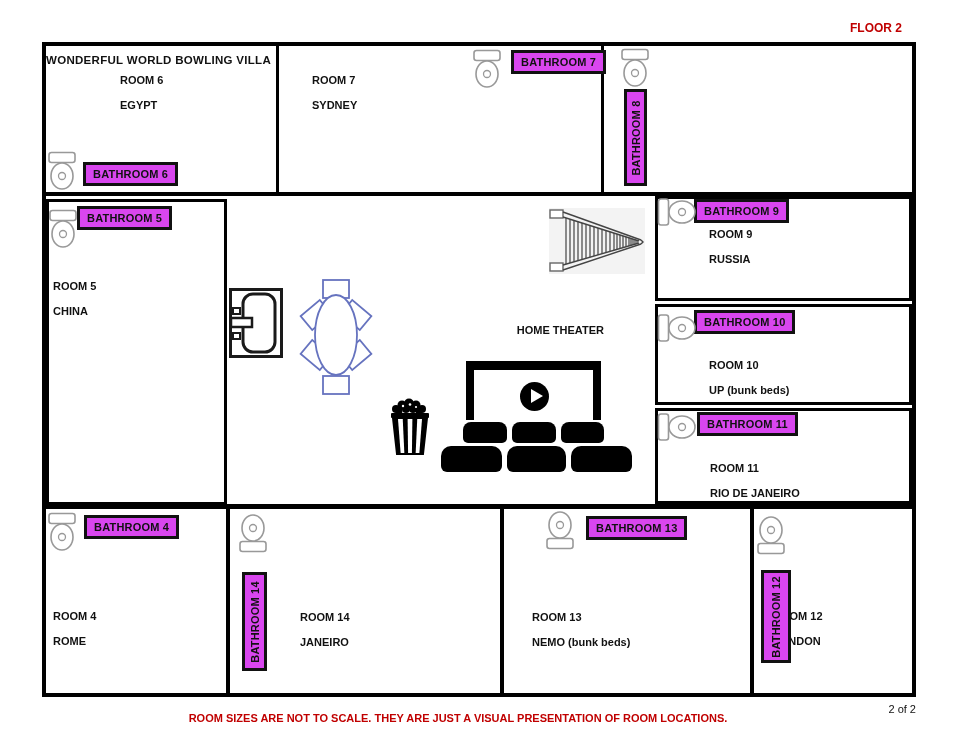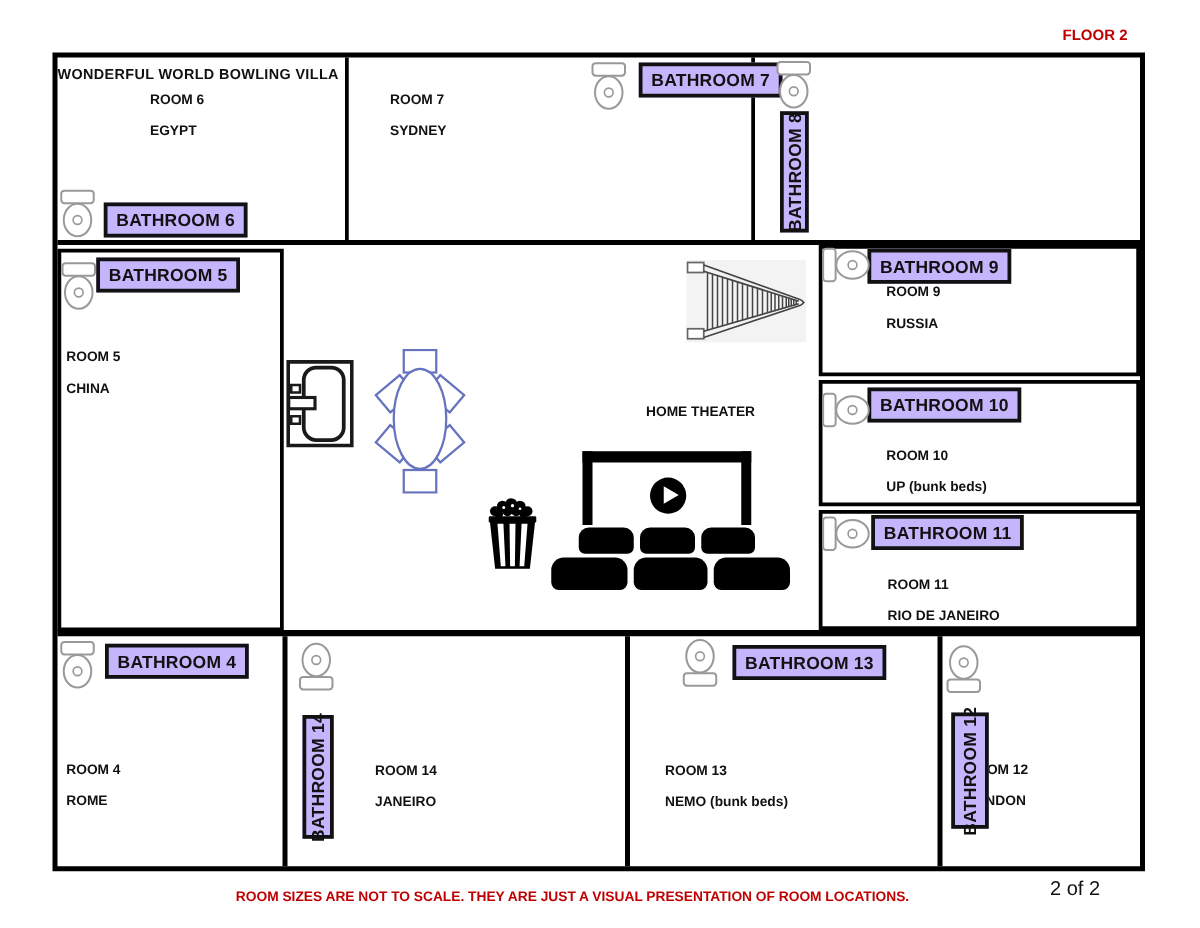--- a/index.html
+++ b/index.html
@@ -7,38 +7,38 @@
           font-family:"Liberation Sans",sans-serif;color:#111;}
   .abs{position:absolute;}
   .wall{position:absolute;background:#000;}
   .outer{position:absolute;left:42px;top:42px;width:874px;height:655px;border:4px solid #000;box-sizing:border-box;}
   .roombox{position:absolute;border:3px solid #000;box-sizing:border-box;background:transparent;}
   .title{position:absolute;left:46px;top:21px;font-size:11.5px;font-weight:bold;letter-spacing:.3px;margin-top:33px;}
   .floor{position:absolute;left:802px;top:21px;width:100px;text-align:right;font-size:12px;font-weight:bold;color:#C00000;}
   .roomlbl{position:absolute;width:160px;text-align:left;font-size:11px;font-weight:bold;line-height:13px;}
   .roomlbl .rcity{margin-top:12px;}
   .single{position:absolute;width:160px;text-align:right;font-size:11px;font-weight:bold;}
-  .bathlbl{position:absolute;background:#c4b5fd;border:3px solid #111;padding:3px 7px;font-size:14px;
+  .bathlbl{position:absolute;background:#d946ef;border:3px solid #111;padding:3px 7px;font-size:11px;
            font-weight:bold;white-space:nowrap;letter-spacing:.2px;box-sizing:border-box;}
   .bathlbl.vert{display:flex;align-items:center;justify-content:center;padding:0;}
   .bathlbl.vert span{transform:rotate(-90deg);white-space:nowrap;}
   .toilet{position:absolute;}
   .rotL{transform:rotate(-90deg);}
   .rot180{transform:rotate(180deg);}
   .screen{position:absolute;left:466px;top:361px;width:135px;height:59px;box-sizing:border-box;
           border:8px solid #000;border-top-width:9px;border-bottom:none;}
   .play{position:absolute;left:520px;top:382px;width:29px;height:29px;background:#000;border-radius:50%;}
   .play::after{content:"";position:absolute;left:11px;top:7px;width:0;height:0;
                border-left:12px solid #fff;border-top:7.5px solid transparent;border-bottom:7.5px solid transparent;}
   .seat{position:absolute;background:#000;}
   .seat.sm{border-radius:8px 8px 5px 5px;}
   .seat.lg{border-radius:10px 10px 6px 6px;}
   .footer-note{position:absolute;left:0;top:712px;width:916px;text-align:center;font-size:11px;
                font-weight:bold;color:#C00000;}
-  .pageind{position:absolute;left:820px;top:703px;width:60px;text-align:right;font-size:16px;color:#111;}
+  .pageind{position:absolute;left:856px;top:703px;width:60px;text-align:right;font-size:11px;color:#111;}
 </style>
 </head>
 <body>
 
 <div id="canvas">
 
   <svg width="0" height="0" style="position:absolute" aria-hidden="true">
     <defs>
       <symbol id="toilet-sym" viewBox="0 0 30 40">
         <rect x="2" y="1.5" width="26" height="10" rx="2.5" fill="#fff" stroke="#999" stroke-width="1.6"></rect>

